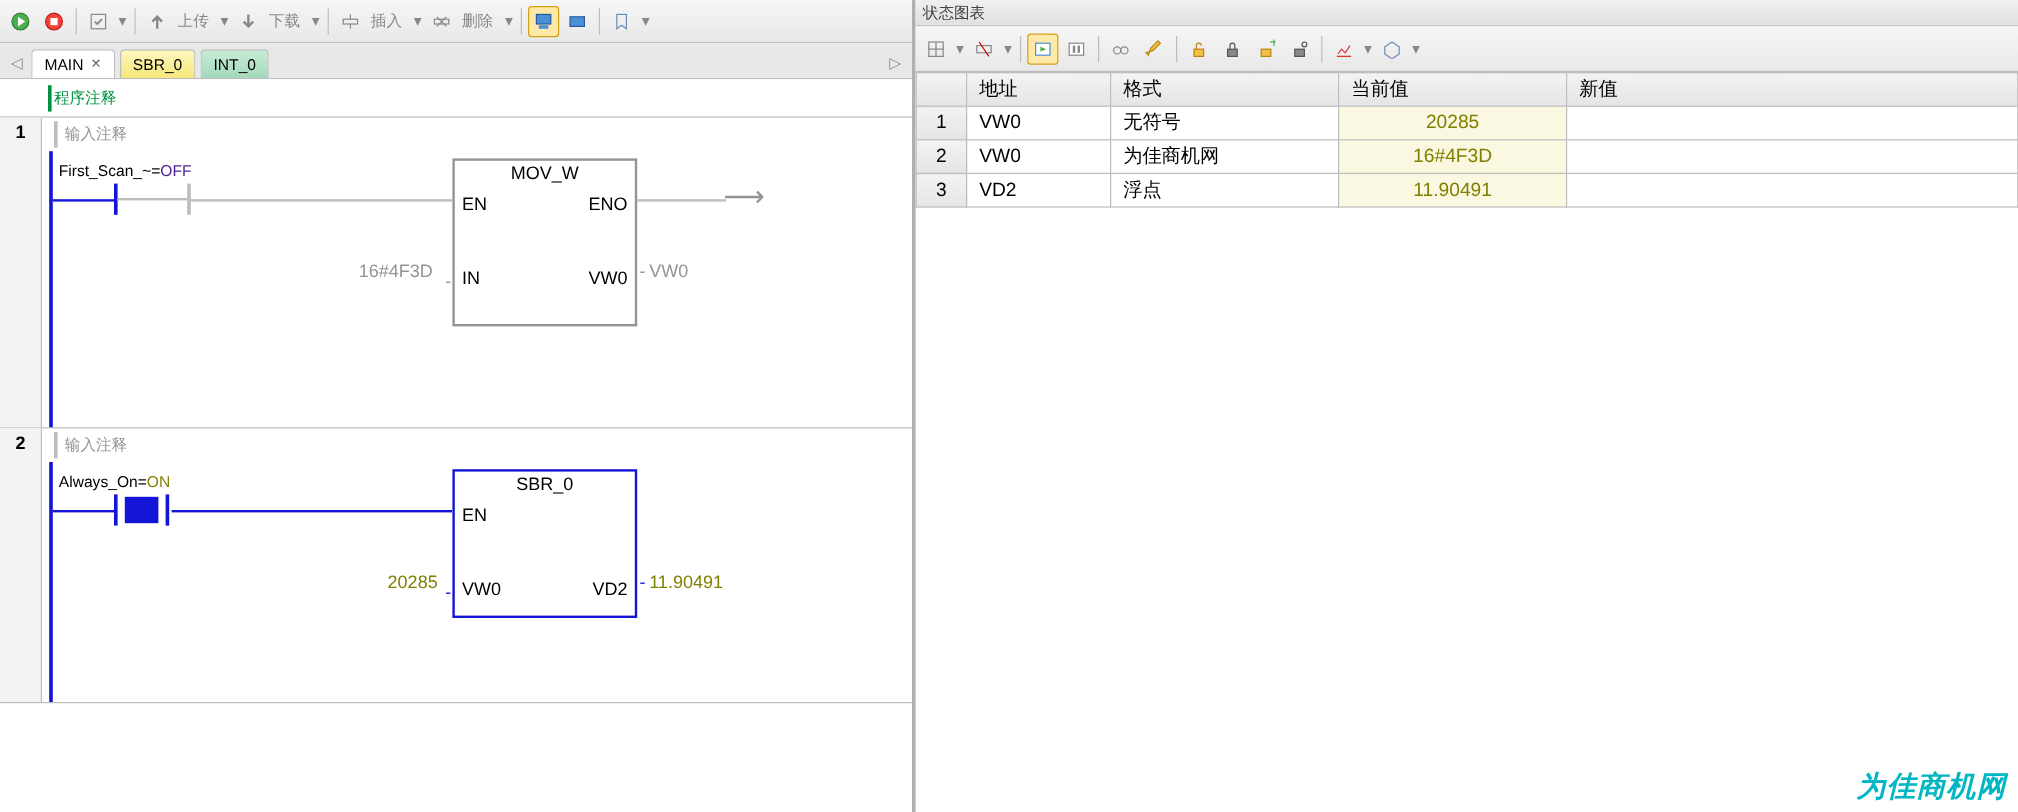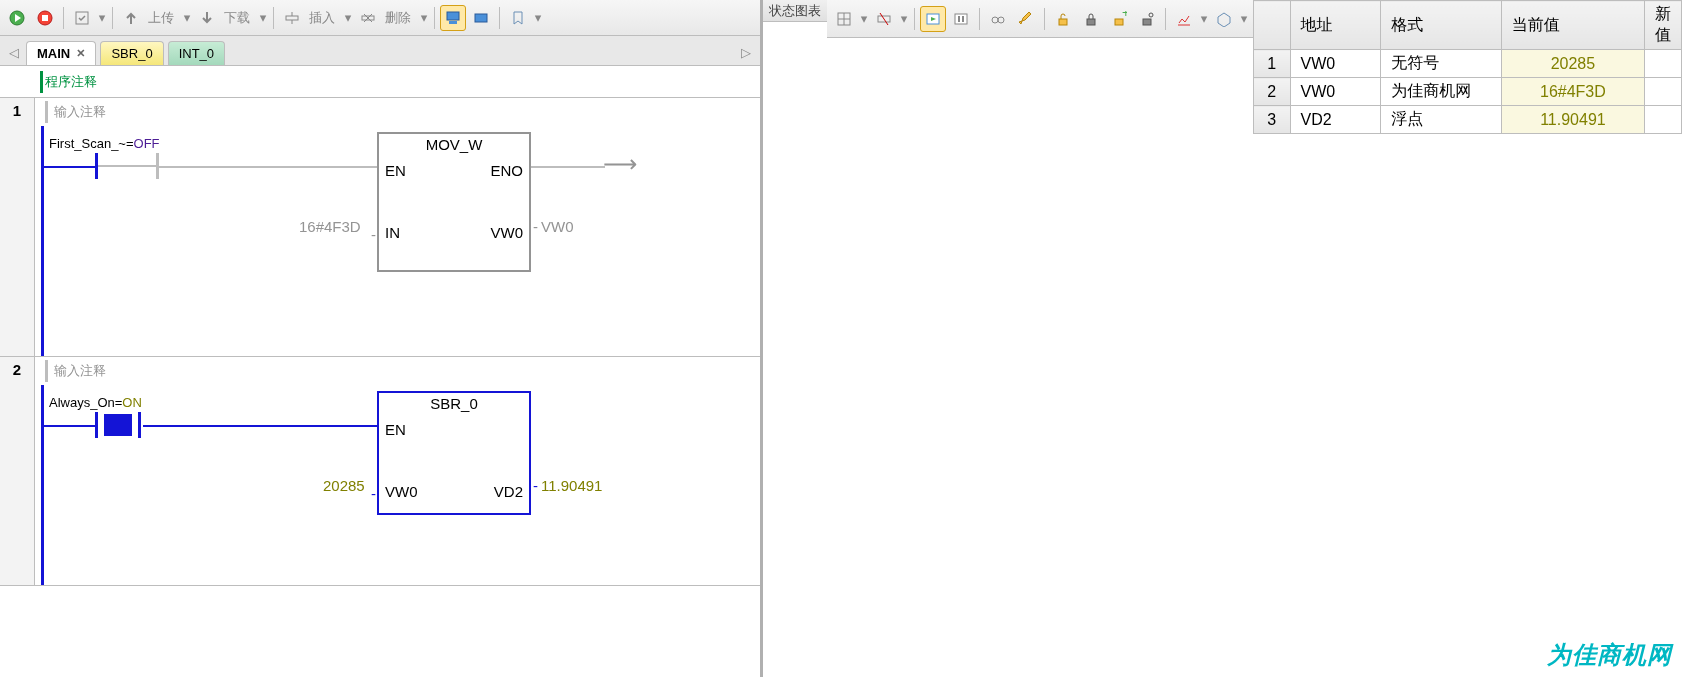--- a/index.html
+++ b/index.html
@@ -1,27 +1,27 @@
 <!DOCTYPE html>
 <html><head>
 <meta charset="utf-8">
 <style>
 *{box-sizing:border-box;margin:0;padding:0;font-family:"Microsoft YaHei",Tahoma,Arial,sans-serif;font-size:13px}
 body{width:1682px;height:677px;background:#fff;display:flex;position:relative;overflow:hidden}
 .left-pane{width:760px;height:677px;display:flex;flex-direction:column;background:#fff}
-.right-pane{flex:1;height:677px;display:flex;flex-direction:row;background:#fff;border-left:3px solid #b0b0b0}
+.right-pane{flex:1;height:677px;display:flex;flex-direction:column;background:#fff;border-left:3px solid #b0b0b0}
 .toolbar{height:36px;background:linear-gradient(#f6f6f6,#e8e8e8);border-bottom:1px solid #bdbdbd;display:flex;align-items:center;padding:0 4px;gap:2px}
 .tb-btn{width:26px;height:26px;display:flex;align-items:center;justify-content:center;border:1px solid transparent;border-radius:3px}
 .tb-sep{width:1px;height:22px;background:#bdbdbd;margin:0 3px}
 .tb-label{color:#888;padding:0 6px 0 2px}
 .dd-arrow{width:10px;height:26px;display:flex;align-items:center;justify-content:center;color:#888}
 .tab-bar{height:30px;background:#e8e8e8;border-bottom:1px solid #bdbdbd;display:flex;align-items:flex-end;padding:0 4px}
 .tab-nav{width:20px;height:22px;display:flex;align-items:center;justify-content:center;color:#888;margin-bottom:2px}
 .tab{height:24px;padding:0 10px;display:flex;align-items:center;gap:6px;border:1px solid #bdbdbd;border-bottom:none;border-radius:4px 4px 0 0;margin:0 2px;position:relative}
-.tab.active{background:#fff;font-weight:bold}
+.tab.active{background:#fff;font-weight:normal}
 .tab.yellow{background:linear-gradient(#fff7c0,#f5e77a)}
 .tab.teal{background:linear-gradient(#c6ecd5,#a4d9bc)}
 .tab-close{color:#666;font-size:11px}
 .tab-spacer{flex:1}
 .editor{flex:1;overflow:auto;background:#fff;position:relative}
 .prog-comment{height:32px;border-bottom:1px solid #bdbdbd;display:flex;align-items:center;padding-left:45px;color:#009241;font-size:15px}
 .prog-comment::before{content:"";position:absolute;left:40px;width:3px;height:22px;background:#009241}
 .net{display:flex;border-bottom:1px solid #bdbdbd}
 .net-num{width:35px;background:#f3f3f3;border-right:1px solid #bdbdbd;text-align:center;padding-top:4px;font-size:15px;font-weight:bold}
 .net-body{flex:1;position:relative}

